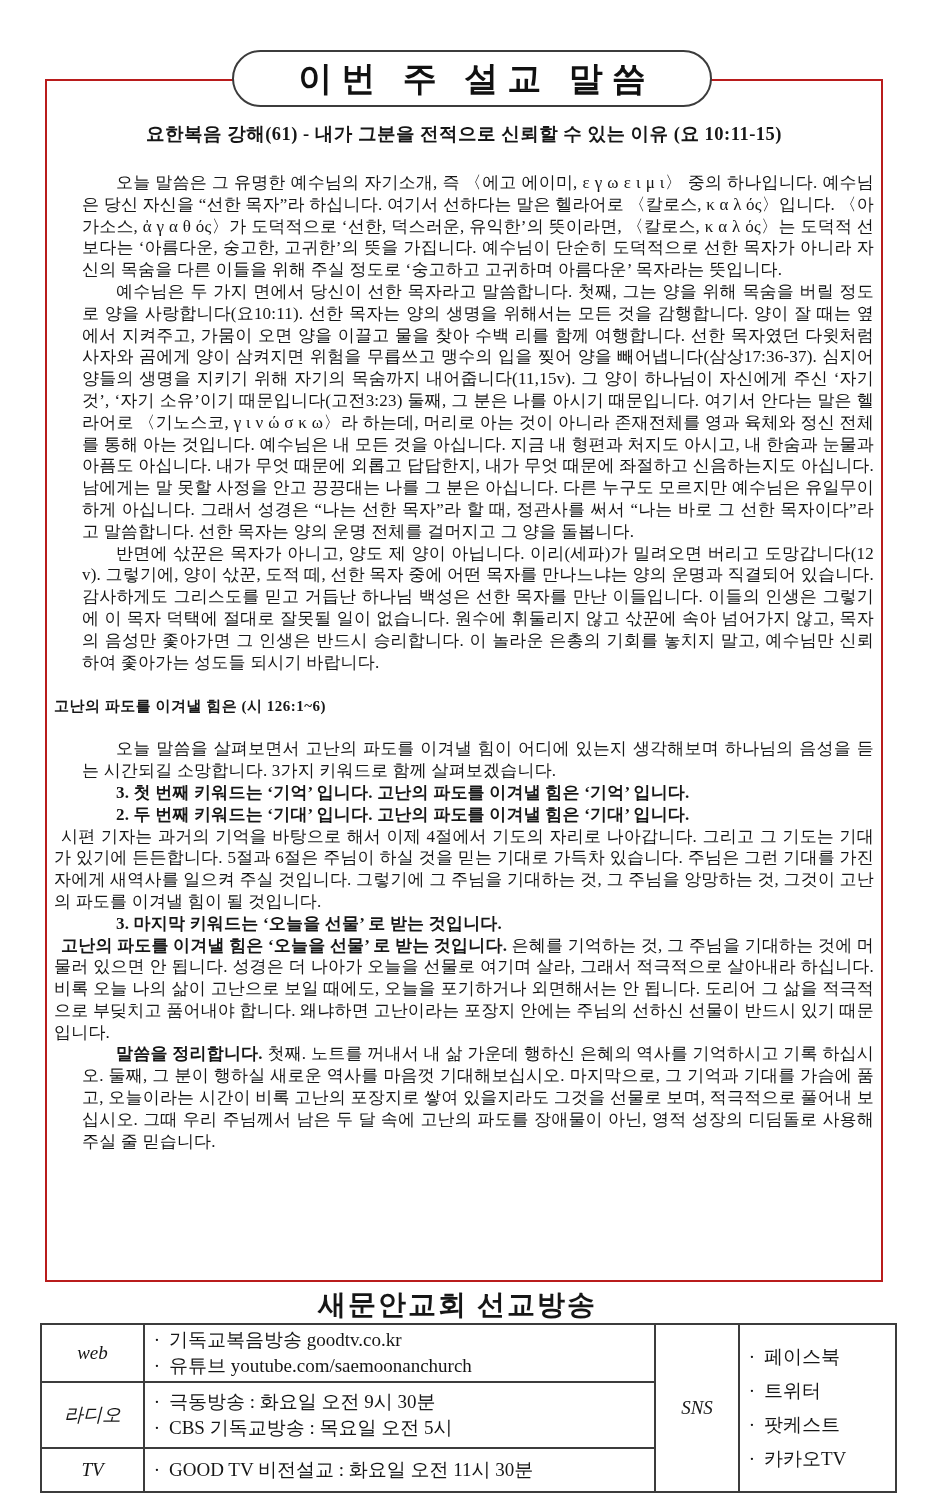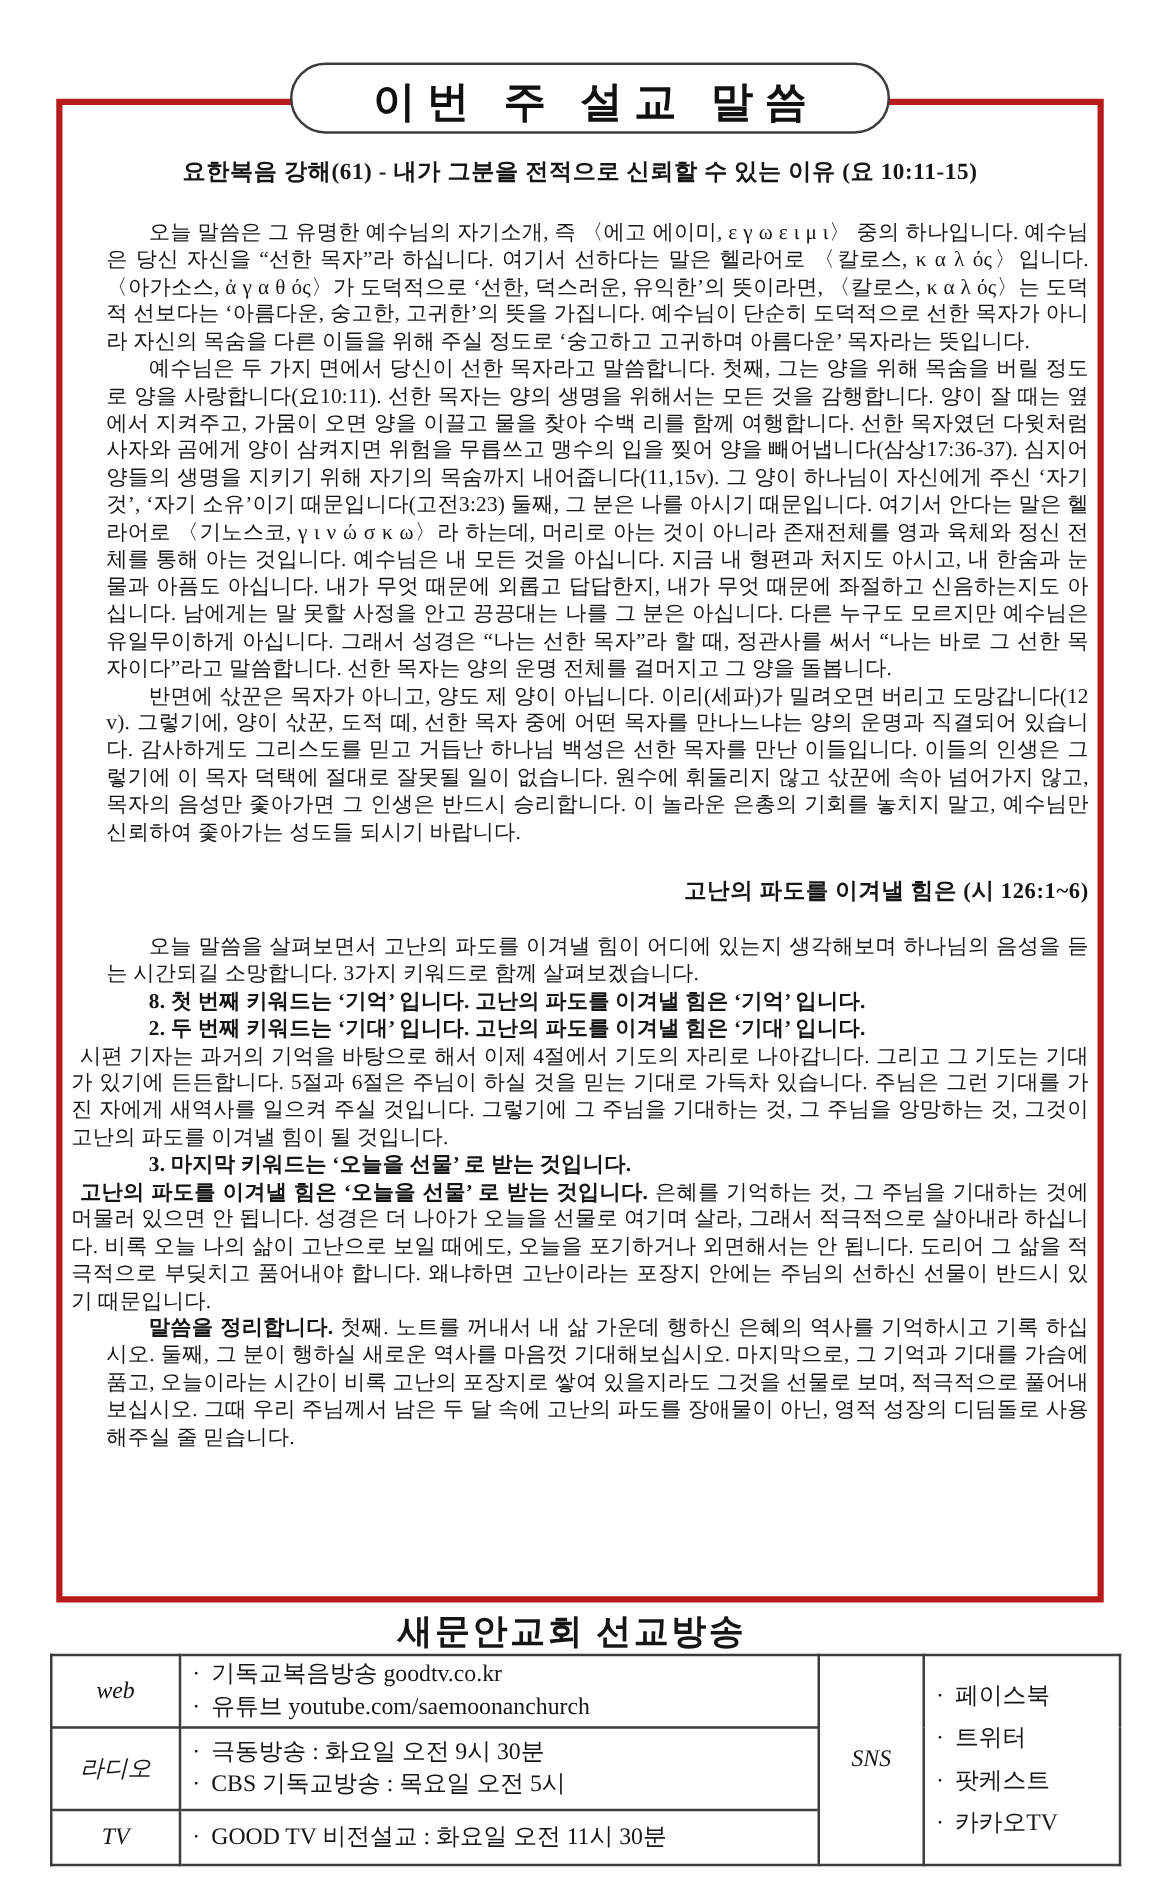--- a/index.html
+++ b/index.html
@@ -5,47 +5,47 @@
   html,body{margin:0;padding:0;background:#ffffff;}
   body{
     width:937px;height:1511px;position:relative;
     font-family:"Liberation Serif","DejaVu Serif",serif;
     color:#161616;
   }
   
   .pill{
     position:absolute;left:232px;top:50px;width:480px;height:57px;
     background:#fff;border:2px solid #3c3c3c;border-radius:30px;
-    display:flex;align-items:flex-end;justify-content:center;z-index:3;
+    display:flex;align-items:center;justify-content:center;z-index:3;
     box-sizing:border-box;
   }
   .pill-title{
     font-family:"Liberation Sans","DejaVu Sans",sans-serif;
     font-weight:bold;font-size:34px;letter-spacing:9px;color:#111;
     white-space:nowrap;padding-left:9px;
   }
   
   .main-box{
     position:absolute;left:45px;top:79px;width:838px;height:1203px;
-    border:5px solid #b91c1c;box-sizing:border-box;
+    border:2px solid #b91c1c;box-sizing:border-box;
     padding:40px 7px 0 7px;overflow:hidden;z-index:1;
   }
   .sermon-title{
     text-align:center;font-weight:bold;font-size:18.5px;
     letter-spacing:0.5px;margin:0 0 26px 0;
   }
   .para{
     margin:0;text-align:justify;font-size:17px;line-height:21.8px;
     letter-spacing:0.2px;word-break:break-all;
   }
   .para.indent{text-indent:34px;margin-left:28px;}
   .para.small{text-indent:7px;}
   .para .b{font-weight:bold;}
   .section-title{
-    text-align:right;font-weight:bold;font-size:18px;
+    text-align:left;font-weight:bold;font-size:15px;
     margin:24px 0 22px 0;letter-spacing:0.5px;
   }
   
   .broadcast-title{
     position:absolute;left:0;top:1286px;width:915px;text-align:center;
     font-weight:bold;font-size:28px;letter-spacing:2px;
   }
   table.broadcast{
     position:absolute;left:40px;top:1323px;width:855px;
     border-collapse:collapse;table-layout:fixed;
@@ -74,21 +74,21 @@
 <div class="main-box">
   <div class="sermon-title">요한복음 강해(61) - 내가 그분을 전적으로 신뢰할 수 있는 이유 (요 10:11-15)</div>
   <div>
       <p class="para indent"><span>오늘 말씀은 그 유명한 예수님의 자기소개, 즉 〈에고 에이미, ε γ ω  ε ι μ ι〉 중의 하나입니다. 예수님은 당신 자신을 “선한 목자”라 하십니다. 여기서 선하다는 말은 헬라어로 〈칼로스, κ α λ ός〉입니다. 〈아가소스, ἀ γ α θ ός〉가 도덕적으로 ‘선한, 덕스러운, 유익한’의 뜻이라면, 〈칼로스, κ α λ ός〉는 도덕적 선보다는 ‘아름다운, 숭고한, 고귀한’의 뜻을 가집니다. 예수님이 단순히 도덕적으로 선한 목자가 아니라 자신의 목숨을 다른 이들을 위해 주실 정도로 ‘숭고하고 고귀하며 아름다운’ 목자라는 뜻입니다.</span></p>
       <p class="para indent"><span>예수님은 두 가지 면에서 당신이 선한 목자라고 말씀합니다. 첫째, 그는 양을 위해 목숨을 버릴 정도로 양을 사랑합니다(요10:11). 선한 목자는 양의 생명을 위해서는 모든 것을 감행합니다. 양이 잘 때는 옆에서 지켜주고, 가뭄이 오면 양을 이끌고 물을 찾아 수백 리를 함께 여행합니다. 선한 목자였던 다윗처럼 사자와 곰에게 양이 삼켜지면 위험을 무릅쓰고 맹수의 입을 찢어 양을 빼어냅니다(삼상17:36-37). 심지어 양들의 생명을 지키기 위해 자기의 목숨까지 내어줍니다(11,15v). 그 양이 하나님이 자신에게 주신 ‘자기 것’, ‘자기 소유’이기 때문입니다(고전3:23) 둘째, 그 분은 나를 아시기 때문입니다. 여기서 안다는 말은 헬라어로 〈기노스코, γ ι ν ώ σ κ ω〉라 하는데, 머리로 아는 것이 아니라 존재전체를 영과 육체와 정신 전체를 통해 아는 것입니다. 예수님은 내 모든 것을 아십니다. 지금 내 형편과 처지도 아시고, 내 한숨과 눈물과 아픔도 아십니다. 내가 무엇 때문에 외롭고 답답한지, 내가 무엇 때문에 좌절하고 신음하는지도 아십니다. 남에게는 말 못할 사정을 안고 끙끙대는 나를 그 분은 아십니다. 다른 누구도 모르지만 예수님은 유일무이하게 아십니다. 그래서 성경은 “나는 선한 목자”라 할 때, 정관사를 써서 “나는 바로 그 선한 목자이다”라고 말씀합니다. 선한 목자는 양의 운명 전체를 걸머지고 그 양을 돌봅니다.</span></p>
       <p class="para indent"><span>반면에 삯꾼은 목자가 아니고, 양도 제 양이 아닙니다. 이리(세파)가 밀려오면 버리고 도망갑니다(12v). 그렇기에, 양이 삯꾼, 도적 떼, 선한 목자 중에 어떤 목자를 만나느냐는 양의 운명과 직결되어 있습니다. 감사하게도 그리스도를 믿고 거듭난 하나님 백성은 선한 목자를 만난 이들입니다. 이들의 인생은 그렇기에 이 목자 덕택에 절대로 잘못될 일이 없습니다. 원수에 휘둘리지 않고 삯꾼에 속아 넘어가지 않고, 목자의 음성만 좇아가면 그 인생은 반드시 승리합니다. 이 놀라운 은총의 기회를 놓치지 말고, 예수님만 신뢰하여 좇아가는 성도들 되시기 바랍니다.</span></p>
     </div>
   <div class="section-title">고난의 파도를 이겨낼 힘은 (시 126:1~6)</div>
   <div>
       <p class="para indent"><span>오늘 말씀을 살펴보면서 고난의 파도를 이겨낼 힘이 어디에 있는지 생각해보며 하나님의 음성을 듣는 시간되길 소망합니다. 3가지 키워드로 함께 살펴보겠습니다.</span></p>
-      <p class="para indent"><span class="b">8. 첫 번째 키워드는 ‘기억’ 입니다. 고난의 파도를 이겨낼 힘은 ‘기억’ 입니다.</span></p>
+      <p class="para indent"><span class="b">3. 첫 번째 키워드는 ‘기억’ 입니다. 고난의 파도를 이겨낼 힘은 ‘기억’ 입니다.</span></p>
       <p class="para indent"><span class="b">2. 두 번째 키워드는 ‘기대’ 입니다. 고난의 파도를 이겨낼 힘은 ‘기대’ 입니다.</span></p>
       <p class="para small"><span>시편 기자는 과거의 기억을 바탕으로 해서 이제 4절에서 기도의 자리로 나아갑니다. 그리고 그 기도는 기대가 있기에 든든합니다. 5절과 6절은 주님이 하실 것을 믿는 기대로 가득차 있습니다. 주님은 그런 기대를 가진 자에게 새역사를 일으켜 주실 것입니다. 그렇기에 그 주님을 기대하는 것, 그 주님을 앙망하는 것, 그것이 고난의 파도를 이겨낼 힘이 될 것입니다.</span></p>
       <p class="para indent"><span class="b">3. 마지막 키워드는 ‘오늘을 선물’ 로 받는 것입니다.</span></p>
       <p class="para small"><span class="b">고난의 파도를 이겨낼 힘은 ‘오늘을 선물’ 로 받는 것입니다.</span><span> 은혜를 기억하는 것, 그 주님을 기대하는 것에 머물러 있으면 안 됩니다. 성경은 더 나아가 오늘을 선물로 여기며 살라, 그래서 적극적으로 살아내라 하십니다. 비록 오늘 나의 삶이 고난으로 보일 때에도, 오늘을 포기하거나 외면해서는 안 됩니다. 도리어 그 삶을 적극적으로 부딪치고 품어내야 합니다. 왜냐하면 고난이라는 포장지 안에는 주님의 선하신 선물이 반드시 있기 때문입니다.</span></p>
       <p class="para indent"><span class="b">말씀을 정리합니다.</span><span> 첫째. 노트를 꺼내서 내 삶 가운데 행하신 은혜의 역사를 기억하시고 기록 하십시오. 둘째, 그 분이 행하실 새로운 역사를 마음껏 기대해보십시오. 마지막으로, 그 기억과 기대를 가슴에 품고, 오늘이라는 시간이 비록 고난의 포장지로 쌓여 있을지라도 그것을 선물로 보며, 적극적으로 풀어내 보십시오. 그때 우리 주님께서 남은 두 달 속에 고난의 파도를 장애물이 아닌, 영적 성장의 디딤돌로 사용해주실 줄 믿습니다.</span></p>
     </div>
 </div>
 
 <div class="broadcast-title">새문안교회 선교방송</div>
 

